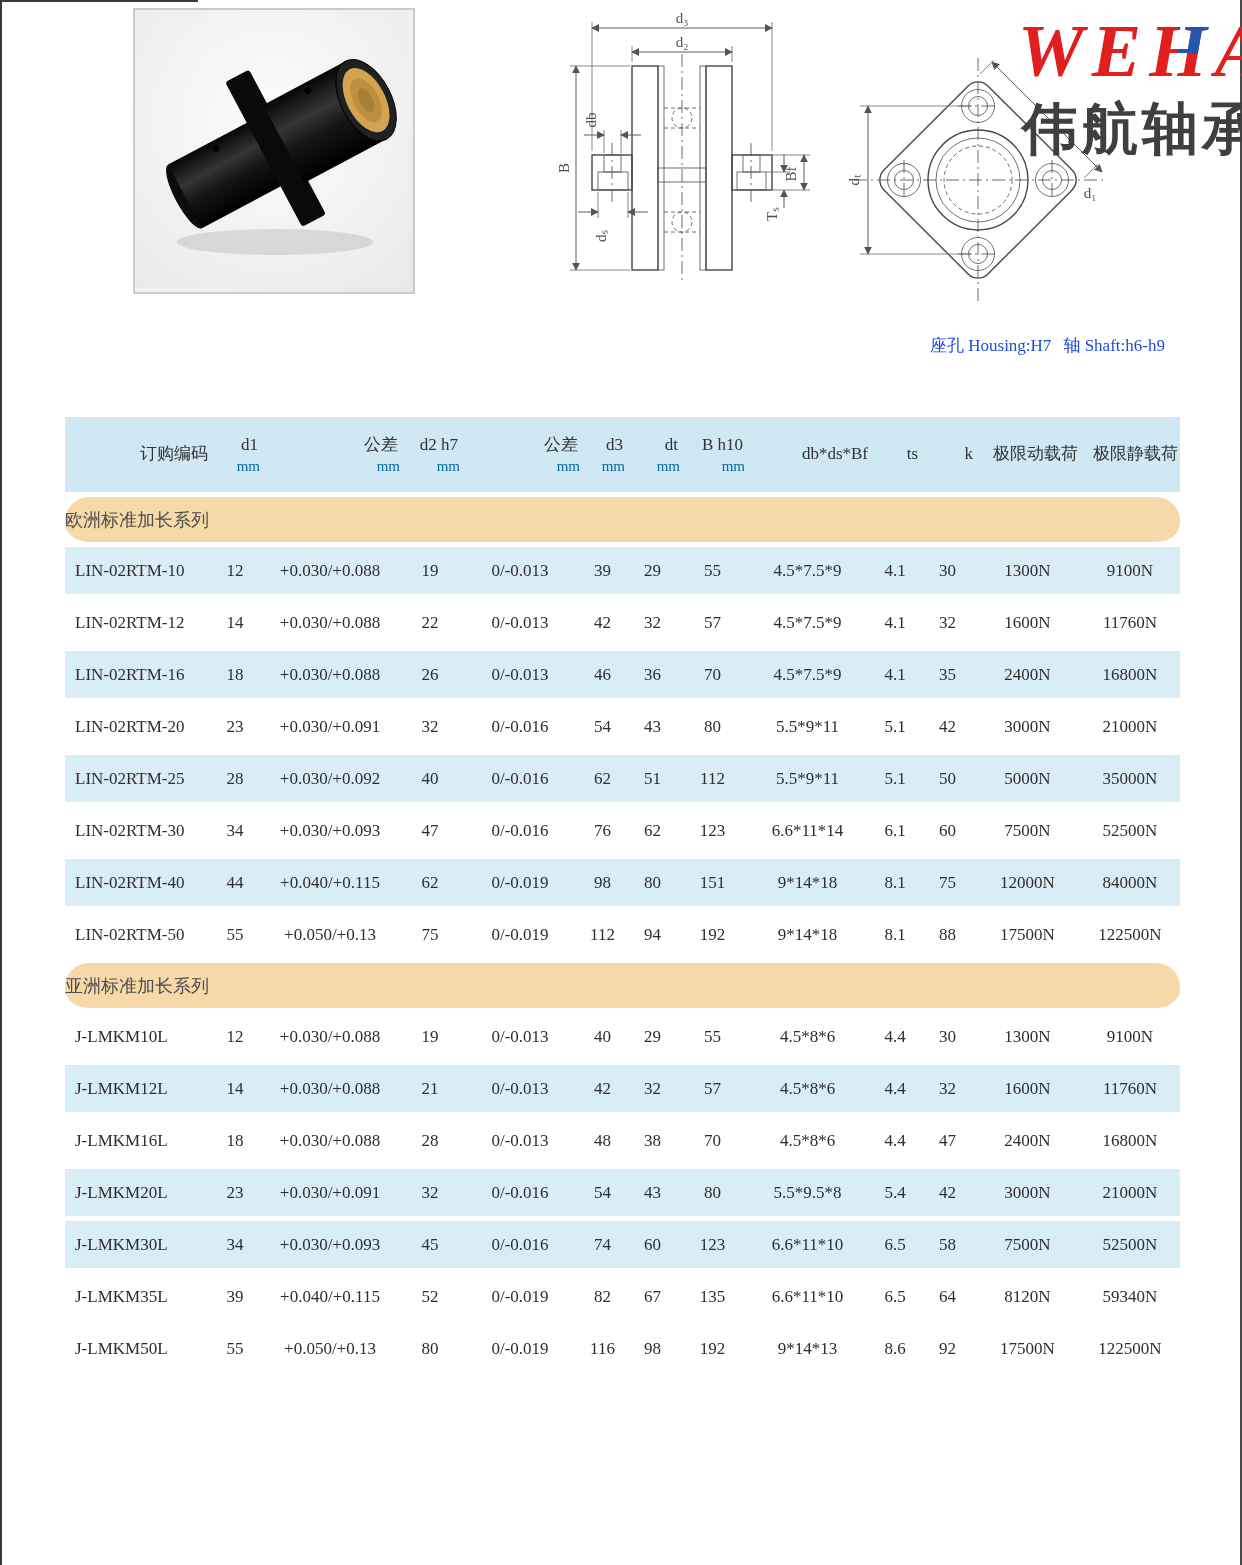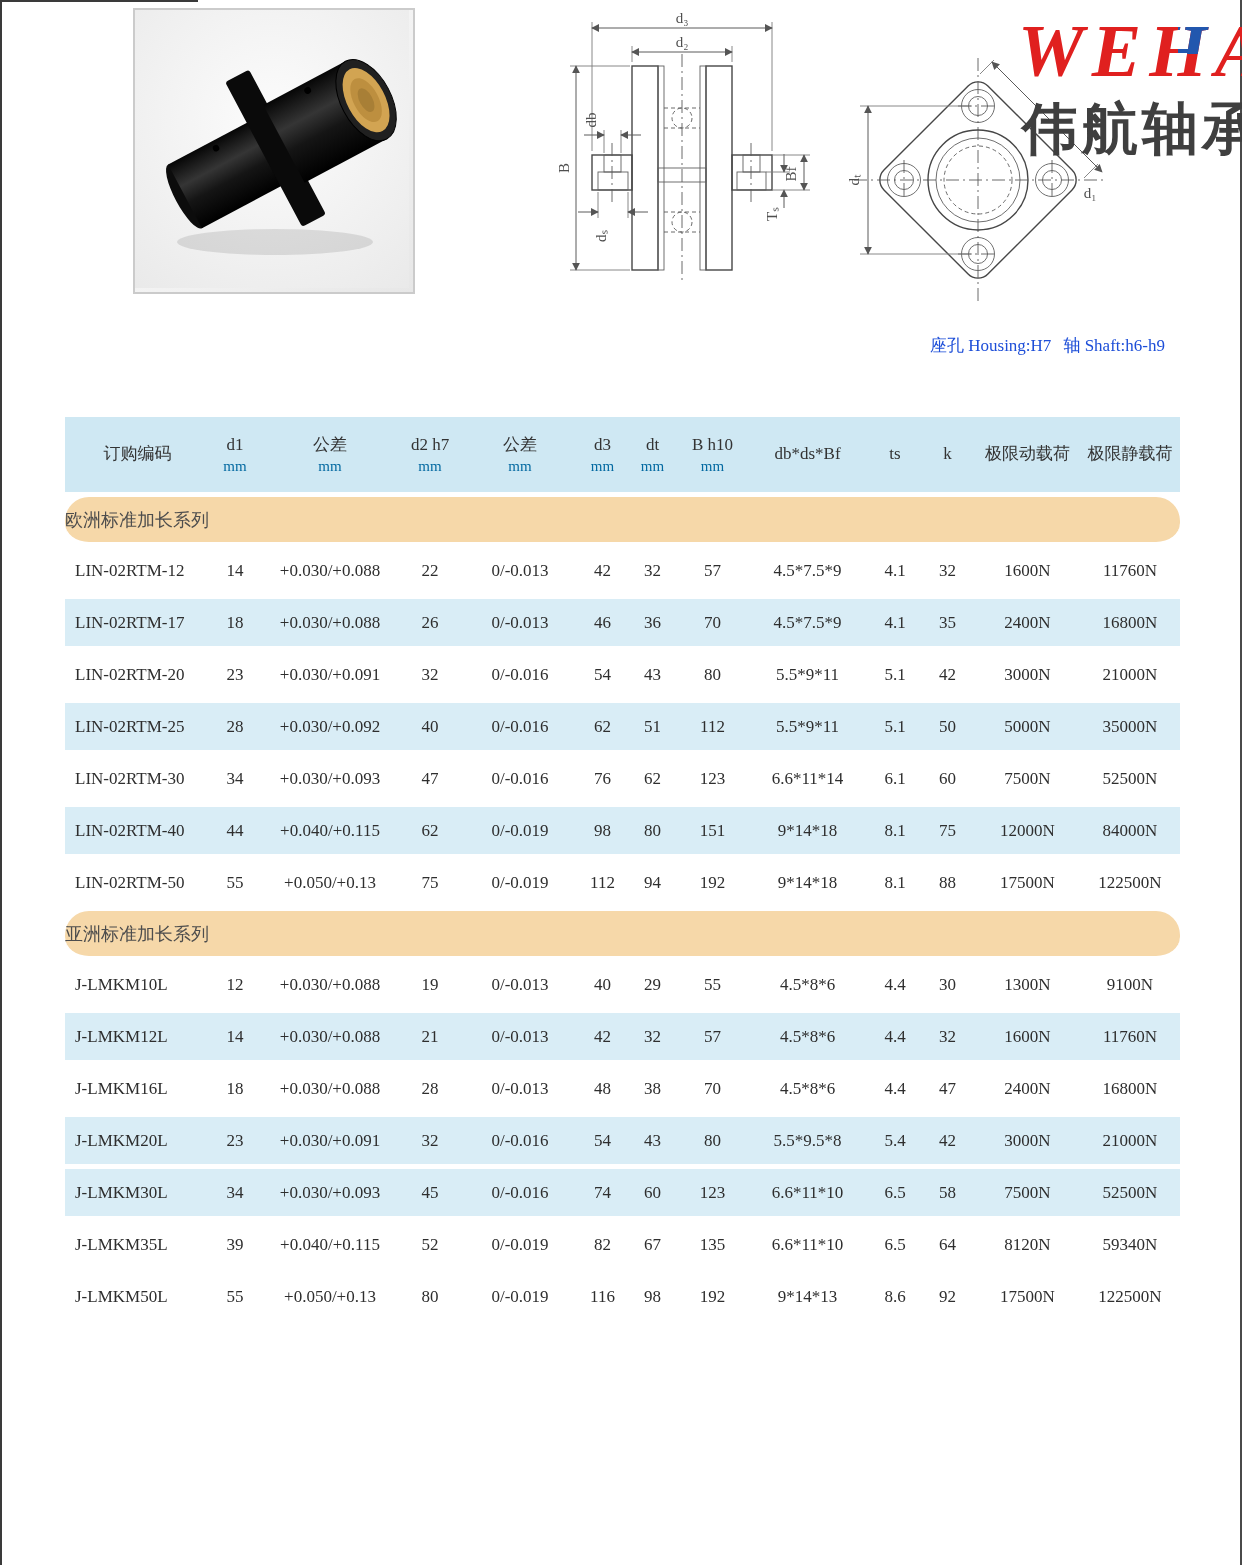--- a/index.html
+++ b/index.html
@@ -45,21 +45,21 @@
   .fit-note span{margin-right:12px;}
 
   
   table.spec{
     position:absolute;left:65px;top:417px;width:1115px;
     border-collapse:separate;border-spacing:0;table-layout:fixed;
   }
   table.spec th,table.spec td{padding:0;border-bottom:5px solid #fff;}
   thead th{
     background:var(--header-bg,#cfe8f3);height:75px;vertical-align:middle;
-    text-align:center;font-weight:400;
+    text-align:right;font-weight:400;
   }
   .th-label{font-size:17px;color:#333;line-height:1.3;padding:0 2px;}
   .th-sub{font-size:15px;color:#0369a1;line-height:1.2;}
   .section-row td{
     background:var(--section-bg,#f6d8a9);height:45px;font-size:18px;color:#4d4d4d;
     text-align:left;padding-left:10px;vertical-align:middle;border-radius:24px;
   }
   .data-row td{
     height:47px;font-size:17px;color:#2e2e2e;text-align:center;vertical-align:middle;
   }
@@ -302,37 +302,52 @@
           </th>
           <th>
             <div class="th-label">极限静载荷</div>
           </th>
         </tr>
     </thead>
     <tbody>
         <tr class="section-row">
           <td colspan="13">欧洲标准加长系列</td>
         </tr>
+        <tr class="data-row row-blue">
+          <td>LIN-02RTM-10</td>
+          <td>12</td>
+          <td>+0.030/+0.088</td>
+          <td>19</td>
+          <td>0/-0.013</td>
+          <td>39</td>
+          <td>29</td>
+          <td>55</td>
+          <td>4.5*7.5*9</td>
+          <td>4.1</td>
+          <td>30</td>
+          <td>1300N</td>
+          <td>9100N</td>
+        </tr>
         <tr class="data-row row-white">
           <td>LIN-02RTM-12</td>
           <td>14</td>
           <td>+0.030/+0.088</td>
           <td>22</td>
           <td>0/-0.013</td>
           <td>42</td>
           <td>32</td>
           <td>57</td>
           <td>4.5*7.5*9</td>
           <td>4.1</td>
           <td>32</td>
           <td>1600N</td>
           <td>11760N</td>
         </tr>
         <tr class="data-row row-blue">
-          <td>LIN-02RTM-17</td>
+          <td>LIN-02RTM-16</td>
           <td>18</td>
           <td>+0.030/+0.088</td>
           <td>26</td>
           <td>0/-0.013</td>
           <td>46</td>
           <td>36</td>
           <td>70</td>
           <td>4.5*7.5*9</td>
           <td>4.1</td>
           <td>35</td>

